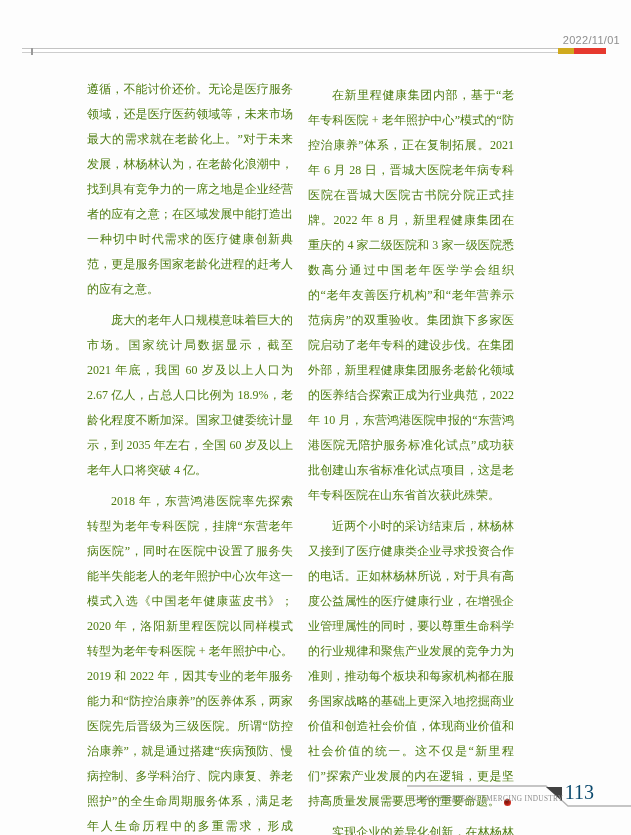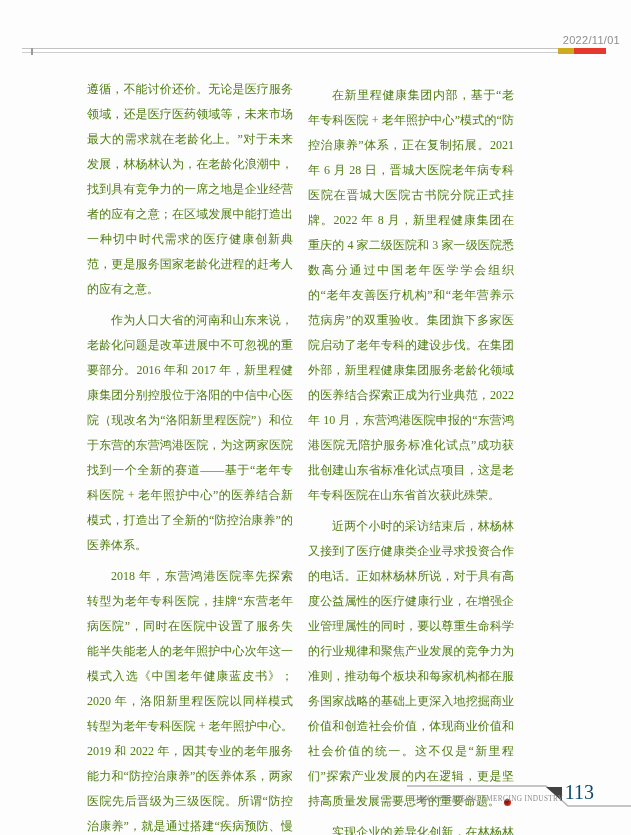--- a/index.html
+++ b/index.html
@@ -57,21 +57,21 @@
 
 <div class="header-date">2022/11/01</div>
 <div class="header-rule">
   <span class="tick"></span>
   <span class="seg seg-yellow" style="background: rgb(208, 170, 30);"></span>
   <span class="seg seg-red" style="background: rgb(230, 57, 46);"></span>
 </div>
 
 <div class="col col-1">
     <p class="para">遵循，不能讨价还价。无论是医疗服务领域，还是医疗医药领域等，未来市场最大的需求就在老龄化上。”对于未来发展，林杨林认为，在老龄化浪潮中，找到具有竞争力的一席之地是企业经营者的应有之意；在区域发展中能打造出一种切中时代需求的医疗健康创新典范，更是服务国家老龄化进程的赶考人的应有之意。</p>
-    <p class="para indent">作为人口大省的河南和山东来说，老龄化问题是改革进展中不可忽视的重要部分。2016 年和 2017 年，新里程健康集团分别控股位于洛阳的中信中心医院（现改名为“洛阳新里程医院”）和位于东营的东营鸿港医院，为这两家医院找到一个全新的赛道——基于“老年专科医院 + 老年照护中心”的医养结合新模式，打造出了全新的“防控治康养”的医养体系。</p>
+    <p class="para indent">庞大的老年人口规模意味着巨大的市场。国家统计局数据显示，截至 2021 年底，我国 60 岁及以上人口为 2.67 亿人，占总人口比例为 18.9%，老龄化程度不断加深。国家卫健委统计显示，到 2035 年左右，全国 60 岁及以上老年人口将突破 4 亿。</p>
     <p class="para indent">2018 年，东营鸿港医院率先探索转型为老年专科医院，挂牌“东营老年病医院”，同时在医院中设置了服务失能半失能老人的老年照护中心次年这一模式入选《中国老年健康蓝皮书》；2020 年，洛阳新里程医院以同样模式转型为老年专科医院 + 老年照护中心。2019 和 2022 年，因其专业的老年服务能力和“防控治康养”的医养体系，两家医院先后晋级为三级医院。所谓“防控治康养”，就是通过搭建“疾病预防、慢病控制、多学科治疗、院内康复、养老照护”的全生命周期服务体系，满足老年人生命历程中的多重需求，形成集“预防、控病、治疗、康复、养老”五位一体的医养体系，打造有温度的老年</p>
   </div>
 <div class="col col-2">
     <p class="para indent">在新里程健康集团内部，基于“老年专科医院 + 老年照护中心”模式的“防控治康养”体系，正在复制拓展。2021 年 6 月 28 日，晋城大医院老年病专科医院在晋城大医院古书院分院正式挂牌。2022 年 8 月，新里程健康集团在重庆的 4 家二级医院和 3 家一级医院悉数高分通过中国老年医学学会组织的“老年友善医疗机构”和“老年营养示范病房”的双重验收。集团旗下多家医院启动了老年专科的建设步伐。在集团外部，新里程健康集团服务老龄化领域的医养结合探索正成为行业典范，2022 年 10 月，东营鸿港医院申报的“东营鸿港医院无陪护服务标准化试点”成功获批创建山东省标准化试点项目，这是老年专科医院在山东省首次获此殊荣。</p>
     <p class="para indent">近两个小时的采访结束后，林杨林又接到了医疗健康类企业寻求投资合作的电话。正如林杨林所说，对于具有高度公益属性的医疗健康行业，在增强企业管理属性的同时，要以尊重生命科学的行业规律和聚焦产业发展的竞争力为准则，推动每个板块和每家机构都在服务国家战略的基础上更深入地挖掘商业价值和创造社会价值，体现商业价值和社会价值的统一。这不仅是“新里程们”探索产业发展的内在逻辑，更是坚持高质量发展需要思考的重要命题。<span class="end-dot"></span></p>
     <p class="para indent">实现企业的差异化创新，在林杨林看来，首先战略要有差异化创新。他一直强调，企业行稳才能致远，要把企业放到宏观的市场环境中考虑战略。他认为，无论是医疗、养老还是中药的赛道布局，不能只关注短期内的市场增长性，在充满强大社会意义和巨大社会需求的医疗健康领域，更需要构建长期的行业标杆品牌和长期的社会正外部效应。</p>
   </div>
 
 <svg class="footer-rule-svg" width="231" height="32" viewBox="0 0 231 32">
   <path d="M7 6 H146 L168 26 H231" fill="none" stroke="#b3b3b3" stroke-width="1.3"></path>

